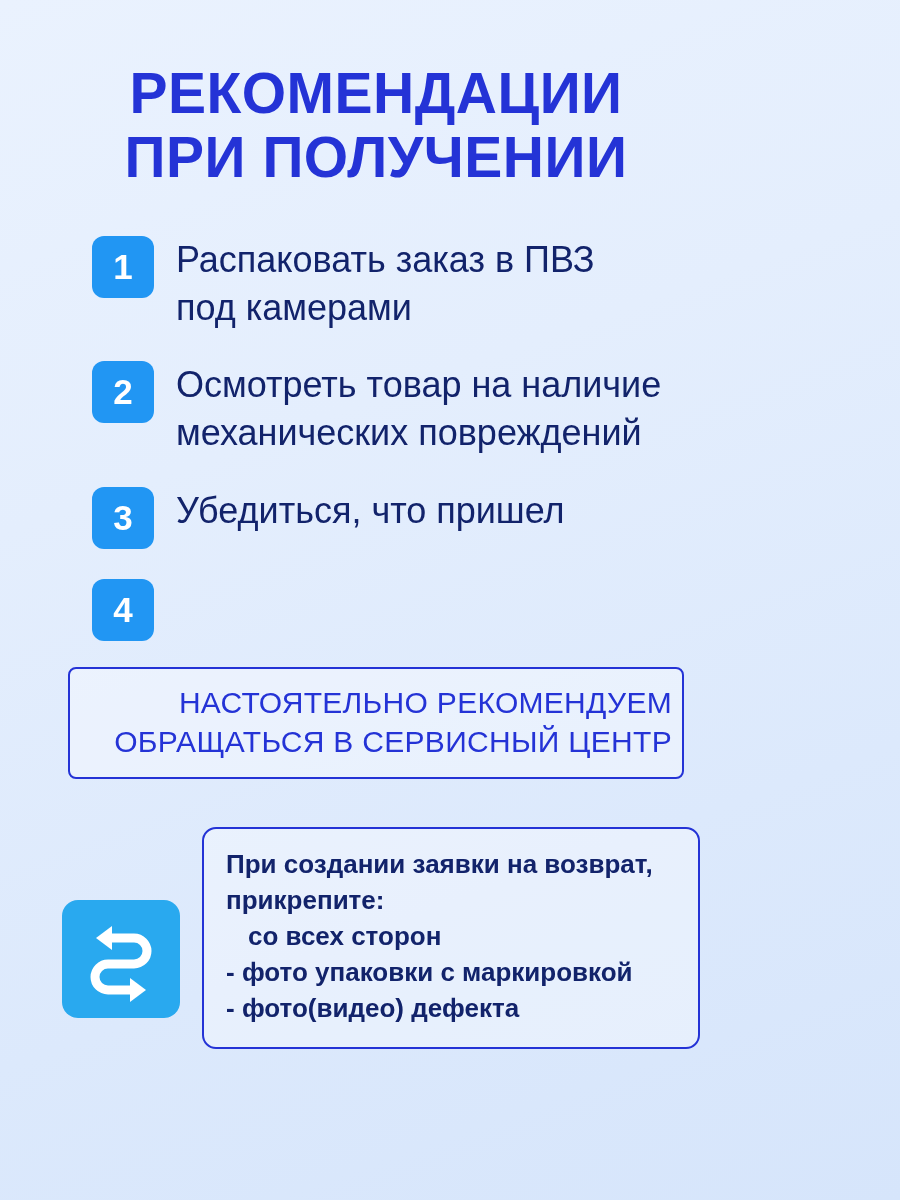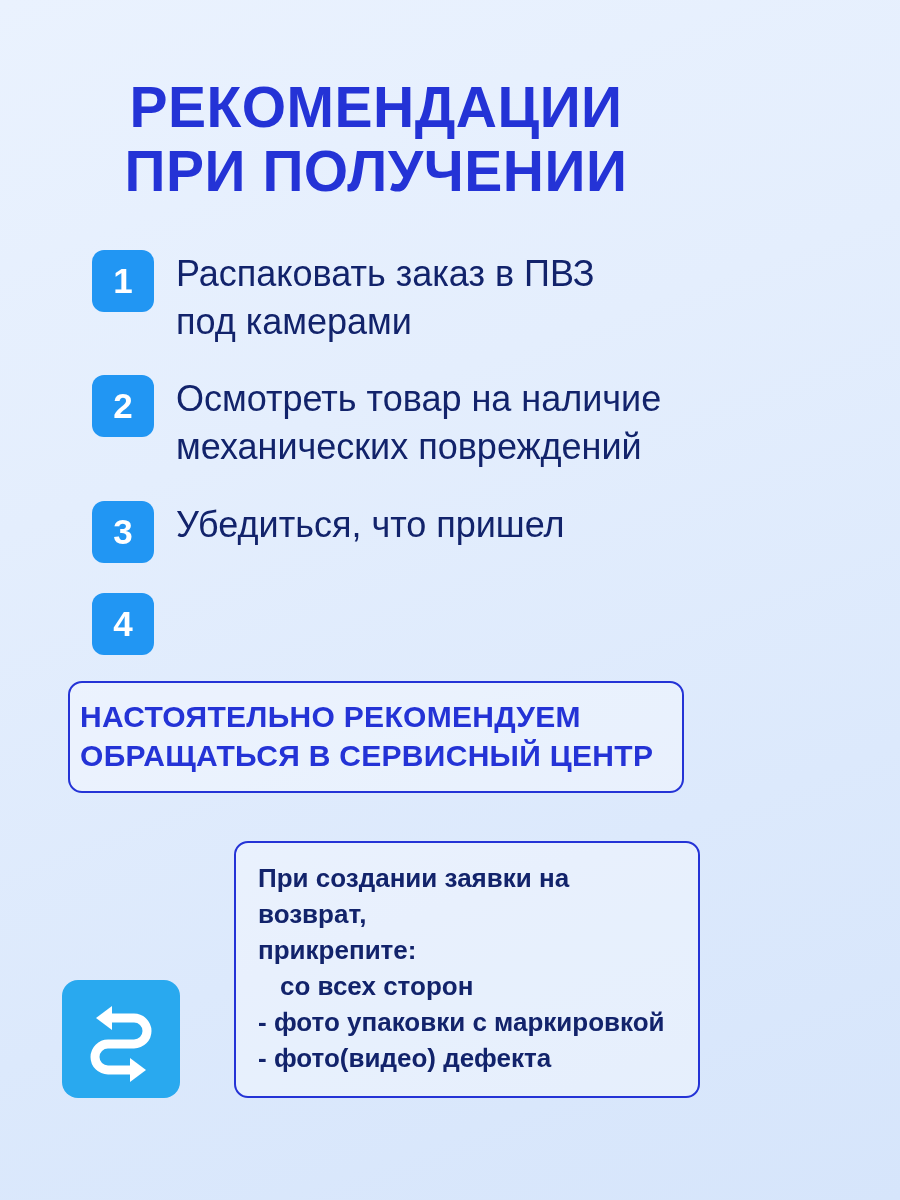--- a/index.html
+++ b/index.html
@@ -12,21 +12,21 @@
     font-family: "Liberation Sans", sans-serif;
     background: linear-gradient(160deg, #eaf2fe 0%, #e4eefd 35%, #dce9fc 70%, #d6e5fb 100%);
     overflow: hidden;
     position: relative;
   }
 
   .page {
     width: 752px;
     height: 1200px;
     box-sizing: border-box;
-    padding: 14px 40px;
+    padding: 0 40px;
     position: relative;
   }
 
   
   .title {
     text-align: center;
     color: #2433d6;
     font-weight: bold;
     font-size: 57px;
     line-height: 1.12;
@@ -67,40 +67,39 @@
     font-size: 36px;
     line-height: 1.33;
     padding-top: 4px;
   }
   .step-text .l { display: block; }
 
   
   .callout {
     margin: 26px 28px 0 28px;
     border: 2px solid #2433d6;
-    border-radius: 14px;
+    border-radius: 8px;
     background: rgba(255,255,255,0.35);
-    text-align: left;
+    text-align: right;
     color: #2433d6;
-    font-weight: bold;
+    font-weight: normal;
     font-size: 30px;
     line-height: 1.3;
     padding: 14px 10px 16px 10px;
     letter-spacing: 0.3px;
     text-transform: uppercase;
   }
   .callout .l { display: block; }
 
   
   .bottom {
     margin-top: 48px;
     display: flex;
-    align-items: flex-end;
+    align-items: center;
     padding-left: 22px;
-    gap: 32px;
   }
   .return-icon {
     flex: 0 0 auto;
     width: 118px;
     height: 118px;
     border-radius: 16px;
     background: #29a9ef;
     margin-right: 22px;
     margin-top: 42px;
     display: flex;

